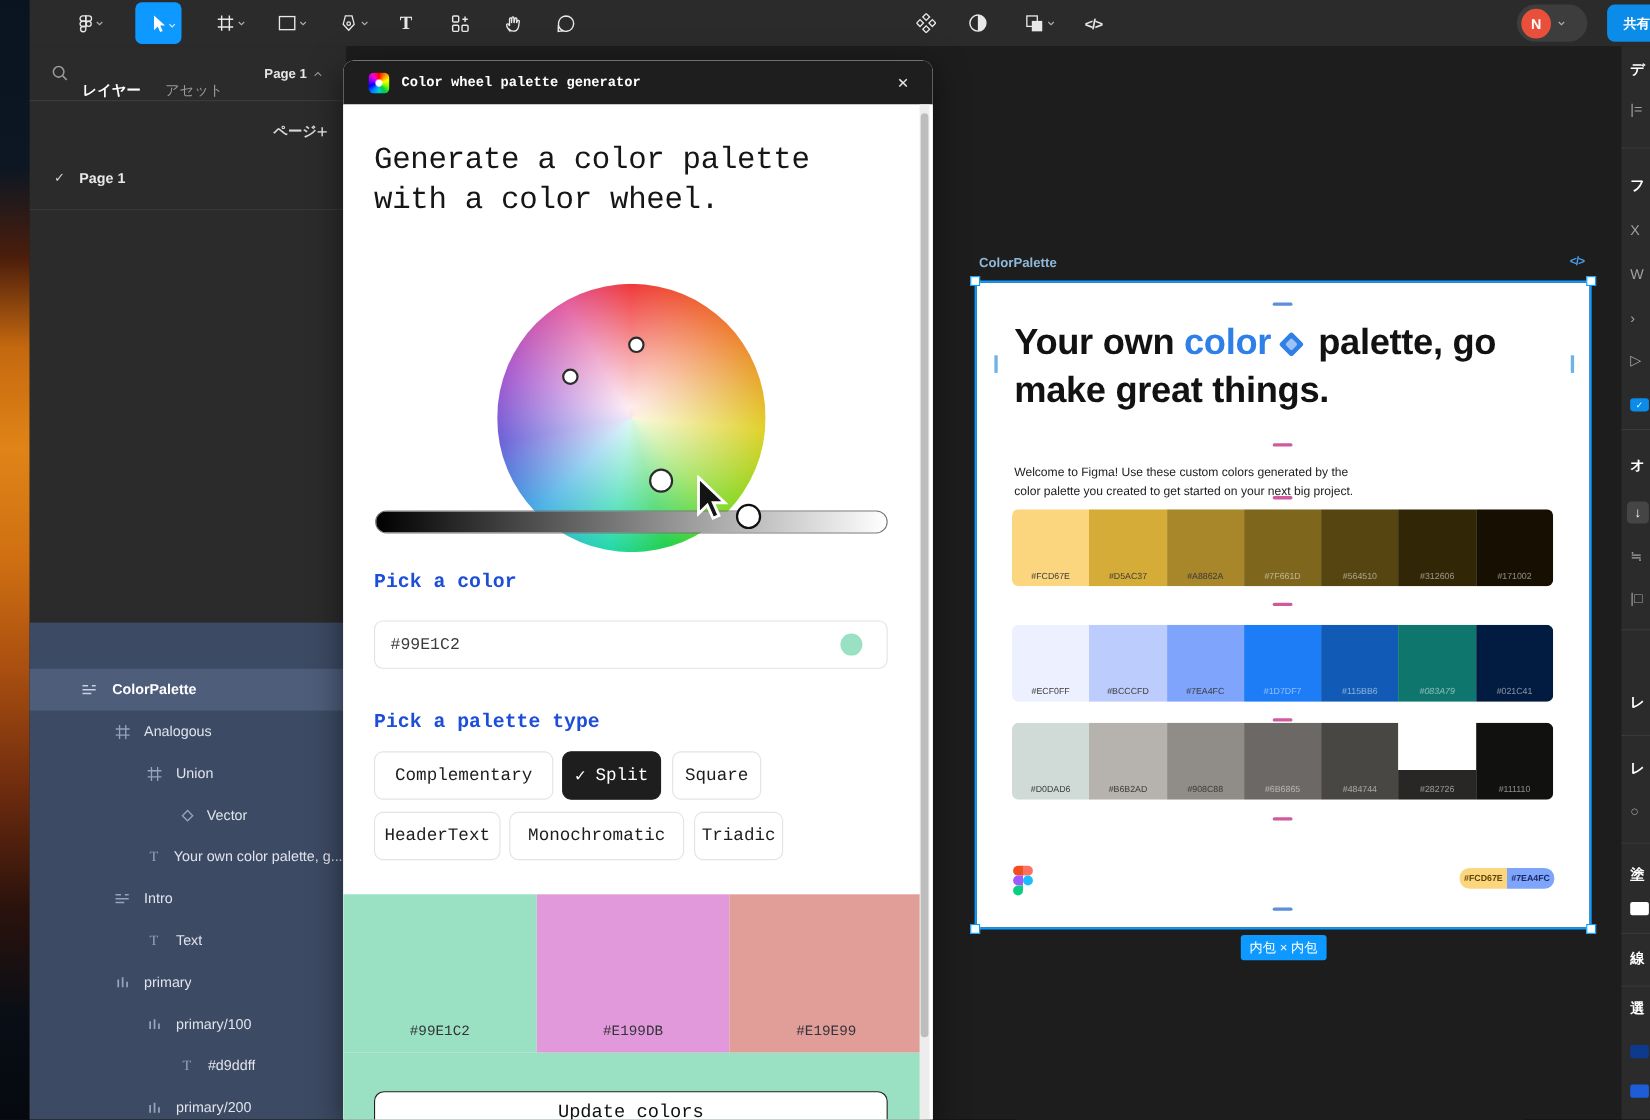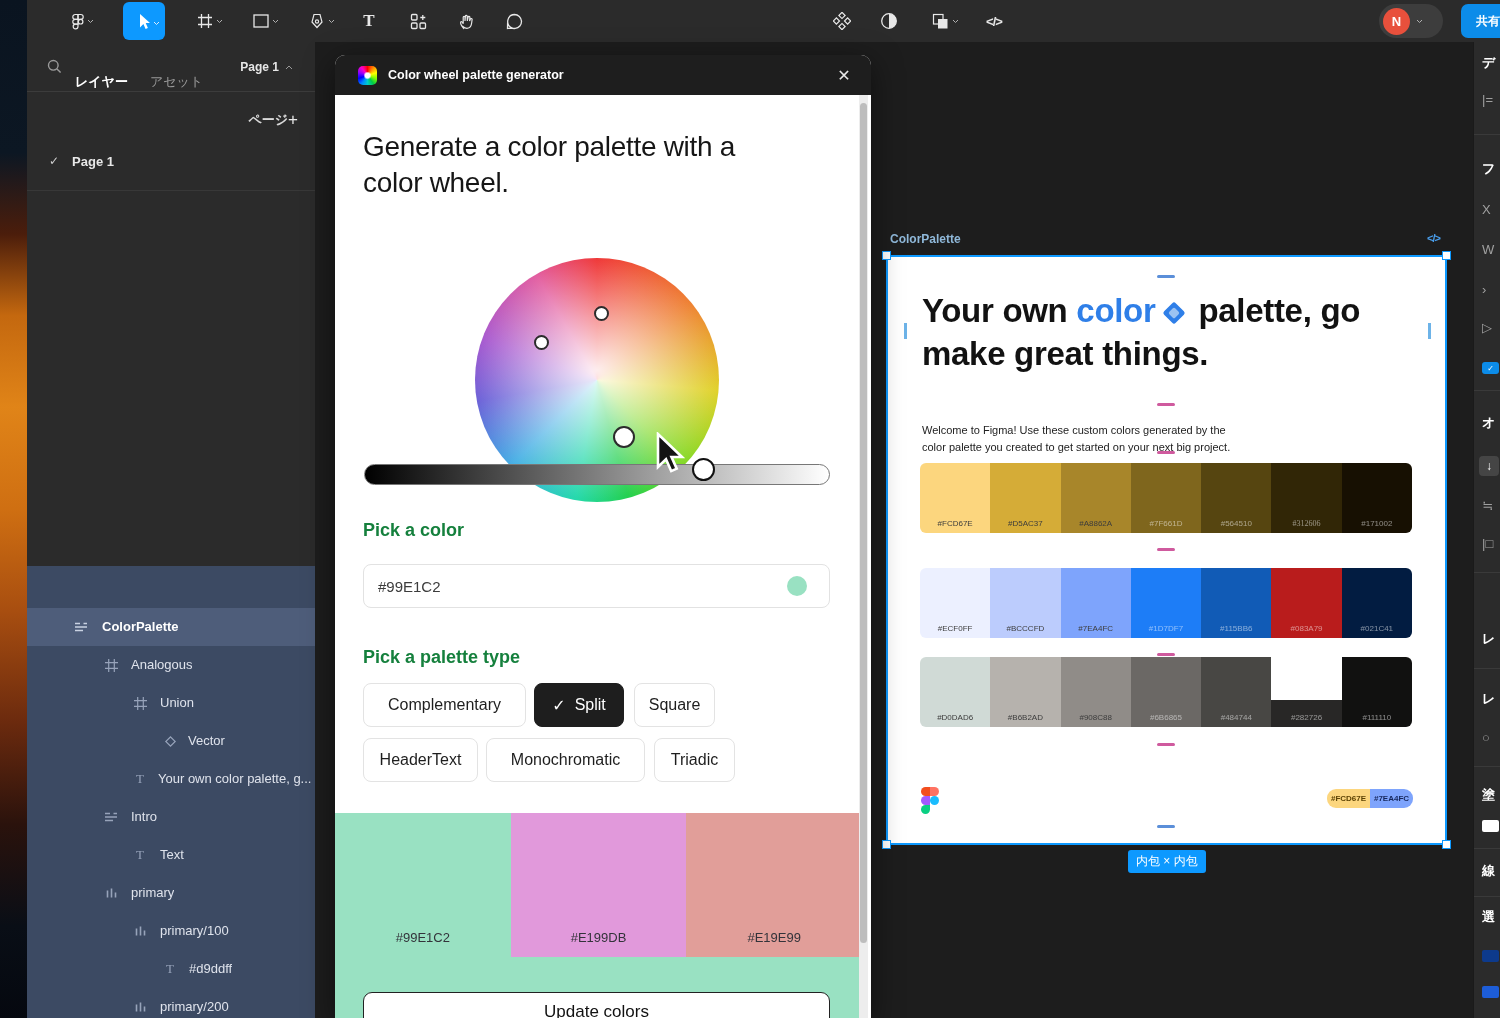--- a/index.html
+++ b/index.html
@@ -63,37 +63,37 @@
   #figma-logo { position:absolute; left:33px; top:530px; width:18px; height:27px; }
   #figma-logo div { position:absolute; width:9px; height:9px; }
   #chips { position:absolute; left:439px; top:532px; height:19px; display:flex; }
   .chip { width:43px; display:flex; align-items:center; justify-content:center; font-size:8px; font-weight:700; }
   .chip.c1 { border-radius:9px 0 0 9px; color:#5d4304; }
   .chip.c2 { border-radius:0 9px 9px 0; color:#16275c; }
   .tick { position:absolute; width:3px; height:16px; background:#6db3e8; top:281px; }
   #hug-badge { position:absolute; left:813px; top:808px; min-width:76px; height:23px; background:#0d99ff; border-radius:3px; color:#fff; font-size:12px; display:flex; align-items:center; justify-content:center; padding:0 8px; }
 
   
-  #plugin { left:335px; top:55px; width:536px; height:963px; border-radius:10px 10px 0 0; overflow:hidden; background:#fff; box-shadow:0 8px 30px rgba(0,0,0,.5); }
+  #plugin { left:312px; top:55px; width:536px; height:963px; border-radius:10px 10px 0 0; overflow:hidden; background:#fff; box-shadow:0 8px 30px rgba(0,0,0,.5);font-family:Liberation Mono, monospace; }
   #plugin-header { position:absolute; left:0; top:0; width:536px; height:40px; background:#1e1e1e; display:flex; align-items:center; }
   #plugin-icon { width:19px; height:19px; border-radius:5px; margin-left:23px;
     background:radial-gradient(circle at 50% 50%, #ffffff 0 18%, transparent 30%),
       conic-gradient(#f00,#f80,#ff0,#8f0,#0c4,#0cc,#08f,#00f,#80f,#f0c,#f00); }
   #plugin-title { color:#fff; font-size:12.5px; font-weight:700; margin-left:11px; }
   #plugin-close { position:absolute; right:16px; top:9px; width:22px; height:22px; color:#e8e8e8; font-size:16px; display:flex; align-items:center; justify-content:center; }
   #plugin-body { position:absolute; left:0; top:40px; width:536px; height:923px; background:#fff; }
   #plugin-heading { position:absolute; left:28px; top:34px; width:432px; font-size:28px; line-height:36px; font-weight:500; color:#161616; letter-spacing:-0.3px; }
   #wheel { position:absolute; left:140px; top:163px; width:244px; height:244px; border-radius:50%;
     background:radial-gradient(circle at 50% 46%, rgba(255,255,255,.92) 0%, rgba(255,255,255,.55) 30%, rgba(255,255,255,0) 72%),
       conic-gradient(from 0deg, hsl(0,85%,52%) 0deg, hsl(25,85%,52%) 50deg, hsl(55,75%,50%) 95deg, hsl(90,70%,50%) 135deg, hsl(135,70%,48%) 165deg, hsl(165,70%,50%) 190deg, hsl(200,75%,58%) 225deg, hsl(245,60%,60%) 260deg, hsl(280,55%,55%) 290deg, hsl(330,70%,58%) 330deg, hsl(0,85%,52%) 360deg); }
   .wheel-handle { position:absolute; background:#fff; border:2px solid #2c2c2c; border-radius:50%; }
   #vslider { position:absolute; left:29px; top:369px; width:466px; height:21px; border-radius:11px; background:linear-gradient(90deg,#000 0%,#fff 100%); border:1px solid #777; }
   #vslider-handle { position:absolute; left:357px; top:363px; width:23px; height:23px; background:#fff; border:2.5px solid #111; border-radius:50%; }
   #cursor { position:absolute; left:318px; top:337px; }
-  .section-label { position:absolute; left:28px; font-size:18px; font-weight:700; color:#15803d; }
+  .section-label { position:absolute; left:28px; font-size:18px; font-weight:700; color:#1d4ed8; }
   #color-input { position:absolute; left:28px; top:469px; width:467px; height:44px; border:1.5px solid #e2e2e2; border-radius:8px; display:flex; align-items:center; }
   #color-input-value { margin-left:14px; font-size:15px; color:#3c3c3c; }
   #color-dot { position:absolute; right:22px; width:20px; height:20px; border-radius:50%; }
   .ptype { position:absolute; height:44px; border:1.5px solid #e3e3e3; border-radius:8px; background:#fff; display:flex; align-items:center; justify-content:center; font-size:16px; color:#1e1e1e; padding:0 4px; }
   .ptype.sel { background:#1e1e1e; color:#fff; border-color:#1e1e1e; gap:9px; }
   #preview-band { position:absolute; left:0; top:718px; width:527px; height:144px; display:flex; }
   .pv { flex:1; display:flex; align-items:flex-end; justify-content:center; padding-bottom:12px; font-size:13px; color:#33333a; }
   #plugin-footer { position:absolute; left:0; top:862px; width:527px; height:61px; }
   #update-btn { position:absolute; left:28px; top:35px; width:467px; height:44px; background:#fff; border:1.5px solid #222; border-radius:9px; display:flex; align-items:flex-start; justify-content:center; font-size:17px; color:#111; padding-top:9px; }
   #pscroll-track { position:absolute; right:3px; top:40px; width:9px; height:923px; background:#ededed; }
@@ -362,31 +362,31 @@
         <div>color palette you created to get started on your next big project.</div>
       </div>
       <div class="dash pink" style="top:194px"></div>
 
       <div class="palette-row" style="top:206px">
         <div class="cell" style="background: rgb(252, 214, 126);">#FCD67E</div>
         <div class="cell" style="background: rgb(213, 172, 55);">#D5AC37</div>
         <div class="cell" style="background: rgb(168, 134, 42);">#A8862A</div>
         <div class="cell" style="background: rgb(127, 102, 29);">#7F661D</div>
         <div class="cell" style="background: rgb(86, 69, 16);">#564510</div>
-        <div class="cell" style="background: rgb(49, 38, 6); font-family: Liberation Serif, serif;">#312606</div>
+        <div class="cell" style="background: rgb(49, 38, 6);">#312606</div>
         <div class="cell" style="background: rgb(23, 16, 2);">#171002</div>
       </div>
       <div class="dash pink" style="top:291px"></div>
       <div class="palette-row" style="top:311px">
         <div class="cell" style="background: rgb(236, 240, 255);">#ECF0FF</div>
         <div class="cell" style="background: rgb(188, 204, 253);">#BCCCFD</div>
         <div class="cell" style="background: rgb(126, 164, 252);">#7EA4FC</div>
         <div class="cell" style="background: rgb(29, 125, 247);">#1D7DF7</div>
         <div class="cell" style="background: rgb(17, 91, 182);">#115BB6</div>
-        <div class="cell" style="background: #b91c1c;">#083A79</div>
+        <div class="cell" style="background: #0f766e; font-style: italic;">#083A79</div>
         <div class="cell" style="background: rgb(2, 28, 65);">#021C41</div>
       </div>
       <div class="dash pink" style="top:396px"></div>
       <div class="palette-row" style="top:400px">
         <div class="cell" style="background: rgb(208, 218, 214);">#D0DAD6</div>
         <div class="cell" style="background: rgb(182, 178, 173);">#B6B2AD</div>
         <div class="cell" style="background: rgb(144, 140, 136);">#908C88</div>
         <div class="cell" style="background: rgb(107, 104, 101);">#6B6865</div>
         <div class="cell" style="background: rgb(72, 71, 68);">#484744</div>
         <div class="cell" style="background: rgb(40, 39, 38); margin-top: 43px;">#282726</div>

